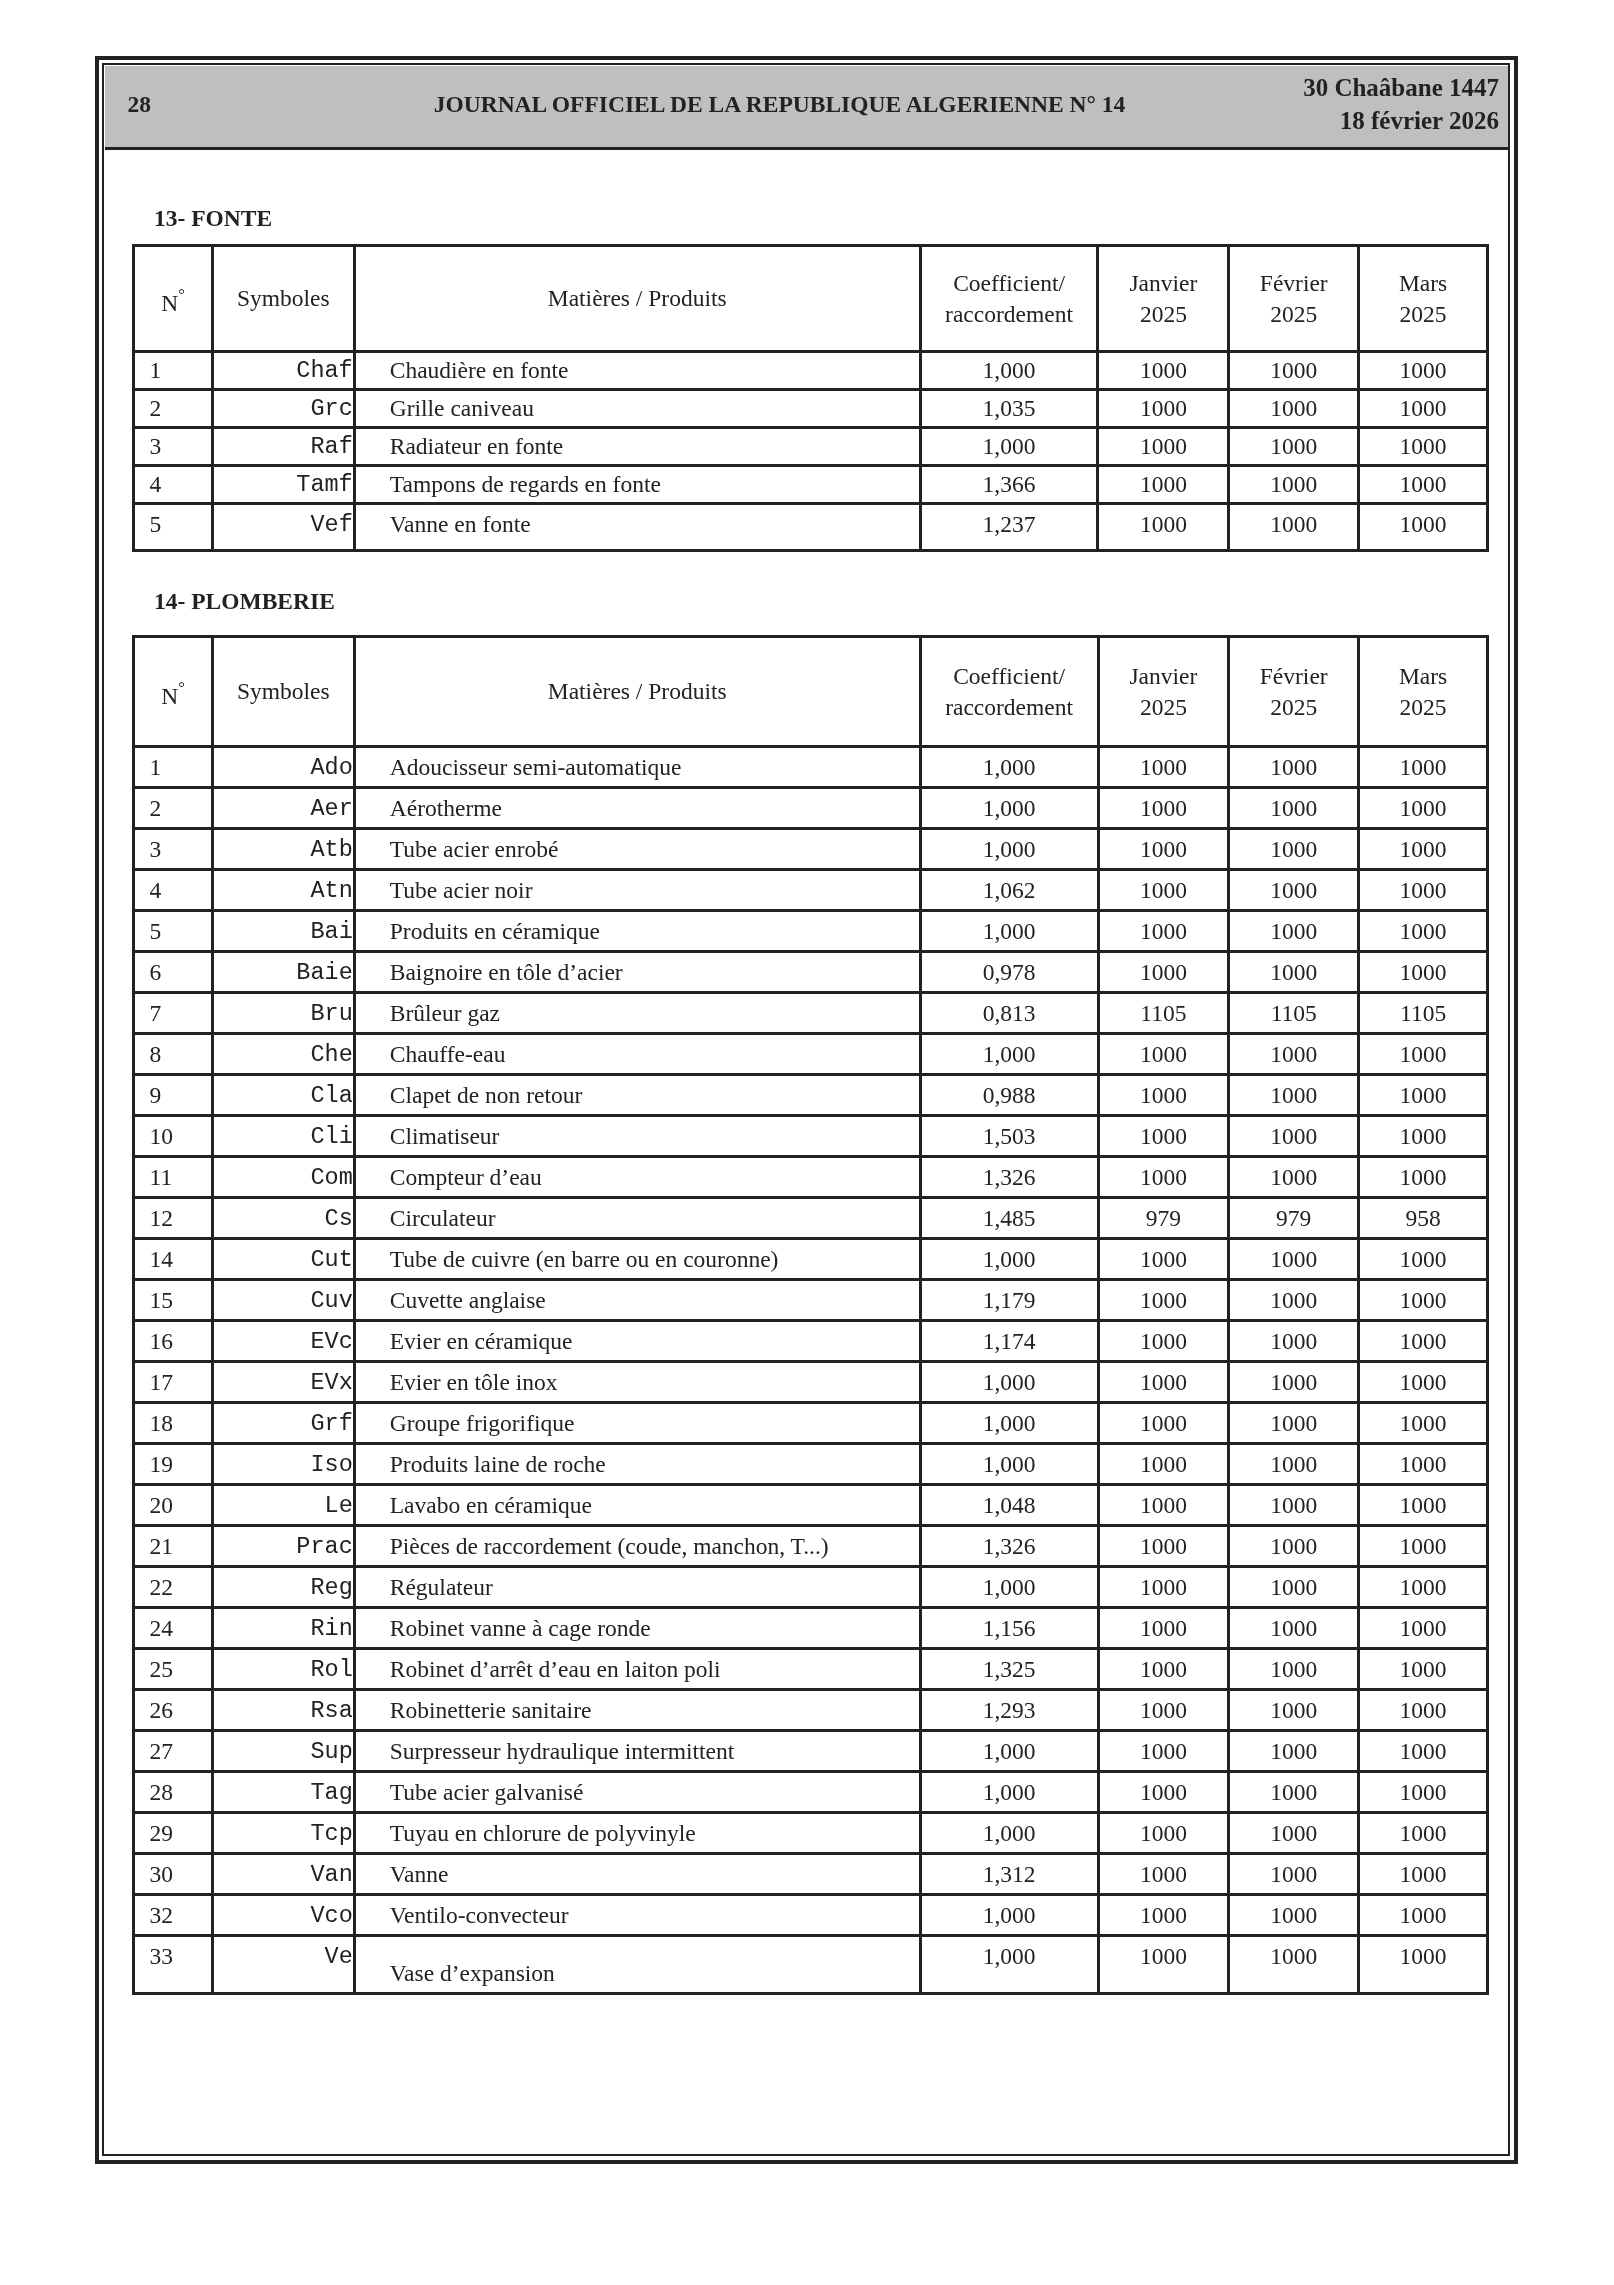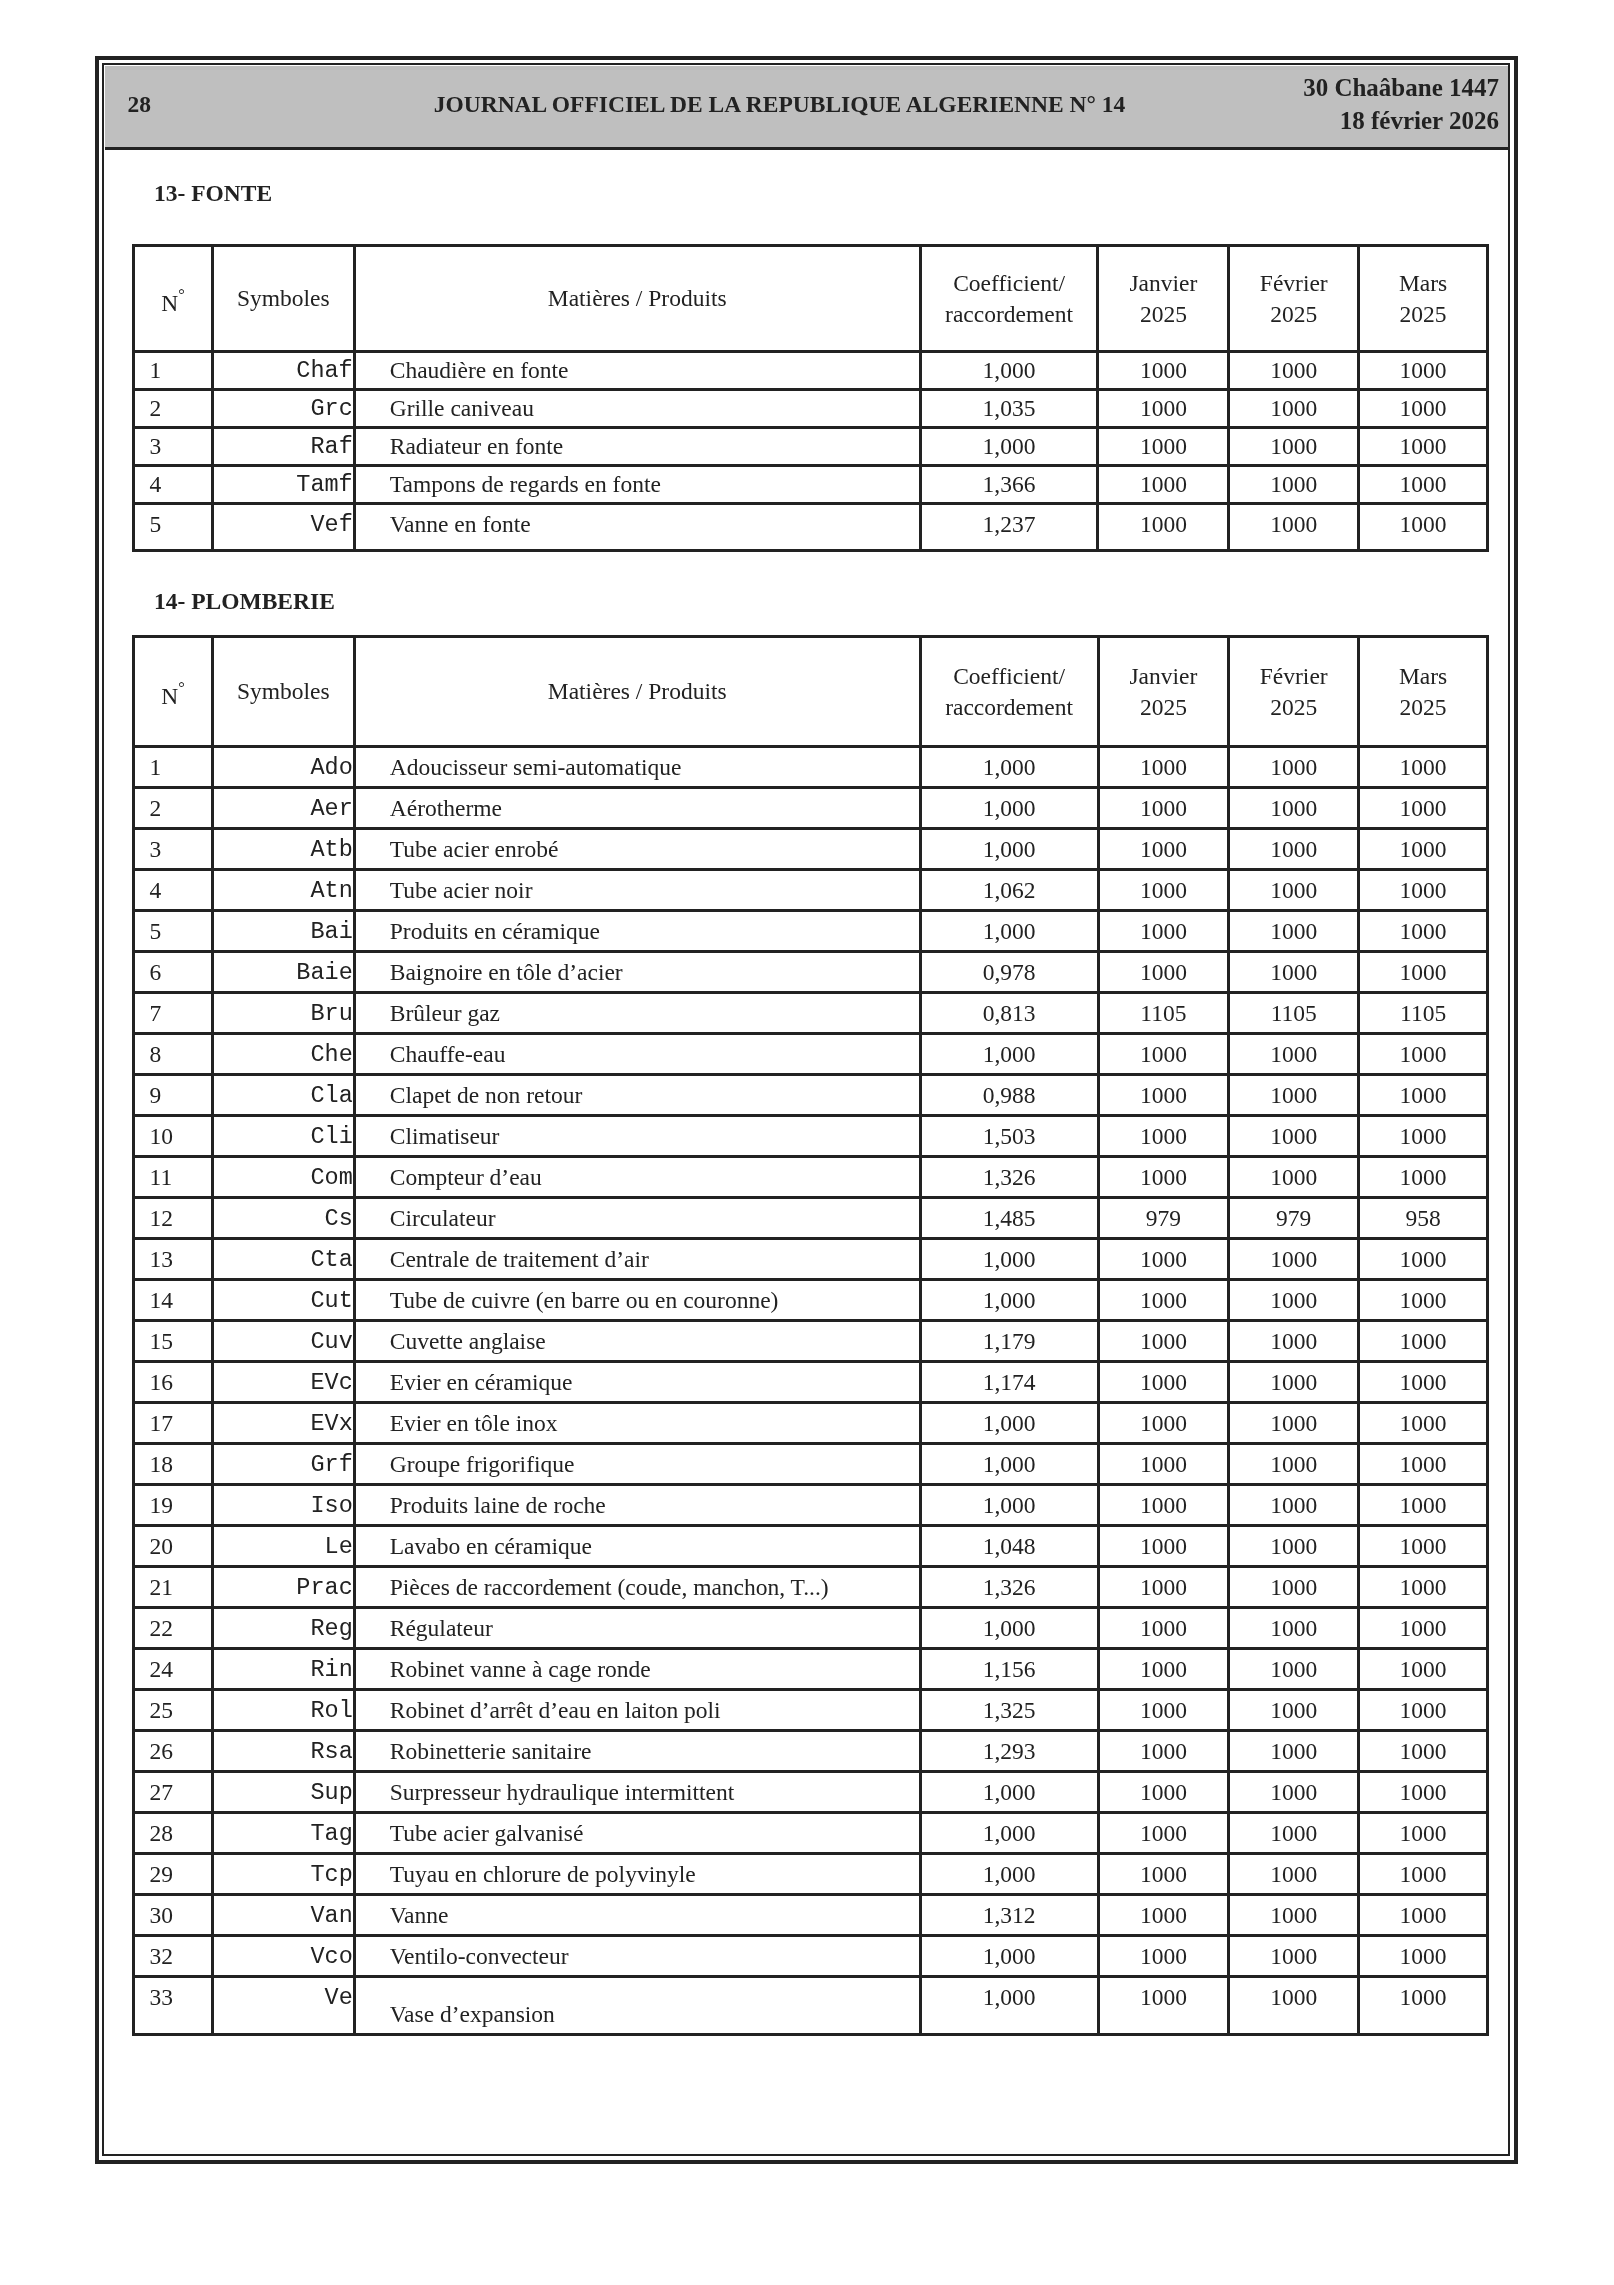--- a/index.html
+++ b/index.html
@@ -29,21 +29,21 @@
 
 <div class="header-box">
   <span class="hdr-page">28</span>
   <div class="hdr-title">JOURNAL OFFICIEL DE LA REPUBLIQUE ALGERIENNE N° 14</div>
   <div class="hdr-date">
     <div>30 Chaâbane 1447</div>
     <div>18 février 2026</div>
   </div>
 </div>
 
-<div class="section-title" style="left:154px; top:180px;">13- FONTE</div>
+<div class="section-title" style="left:154px; top:205px;">13- FONTE</div>
 <table class="data" id="tbl0" style="left:132px; top:244px; width:1357px;">
     <colgroup>
       <col style="width: 79px;">
       <col style="width: 142px;">
       <col style="width: 567px;">
       <col style="width: 178px;">
       <col style="width: 131px;">
       <col style="width: 130px;">
       <col style="width: 129px;">
     </colgroup>
@@ -256,29 +256,20 @@
       <tr style="height: 41px;">
         <td class="c-num">12</td>
         <td class="c-sym">Cs</td>
         <td class="c-prod">Circulateur</td>
         <td class="c-val">1,485</td>
         <td class="c-val">979</td>
         <td class="c-val">979</td>
         <td class="c-val">958</td>
       </tr>
       <tr style="height: 41px;">
-        <td class="c-num">13</td>
-        <td class="c-sym">Cta</td>
-        <td class="c-prod">Centrale de traitement d’air</td>
-        <td class="c-val">1,000</td>
-        <td class="c-val">1000</td>
-        <td class="c-val">1000</td>
-        <td class="c-val">1000</td>
-      </tr>
-      <tr style="height: 41px;">
         <td class="c-num">14</td>
         <td class="c-sym">Cut</td>
         <td class="c-prod">Tube de cuivre (en barre ou en couronne)</td>
         <td class="c-val">1,000</td>
         <td class="c-val">1000</td>
         <td class="c-val">1000</td>
         <td class="c-val">1000</td>
       </tr>
       <tr style="height: 41px;">
         <td class="c-num">15</td>

